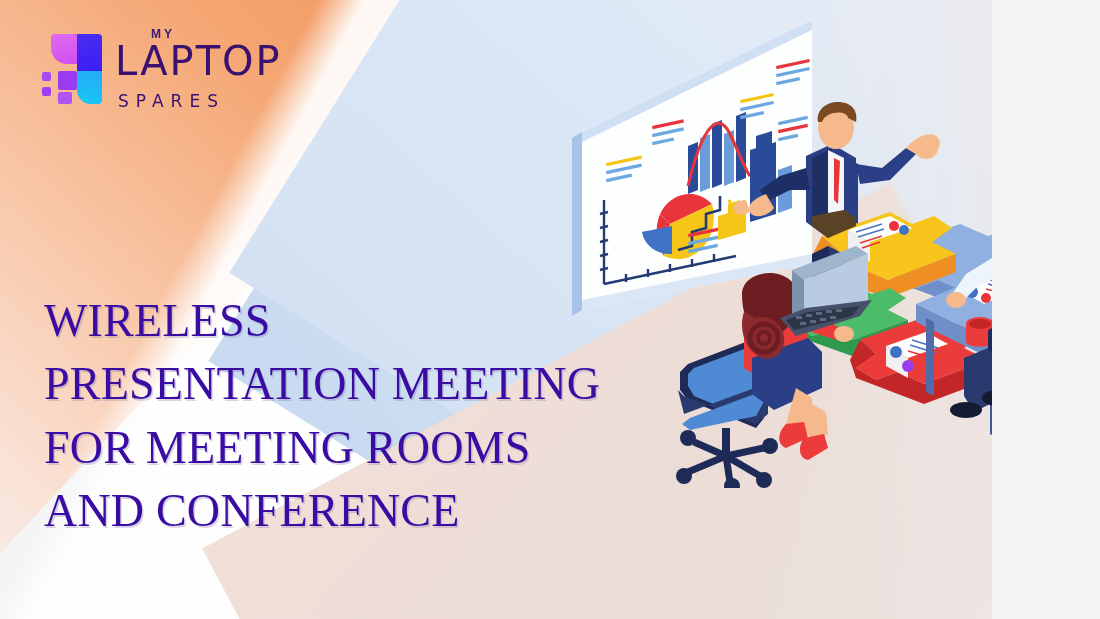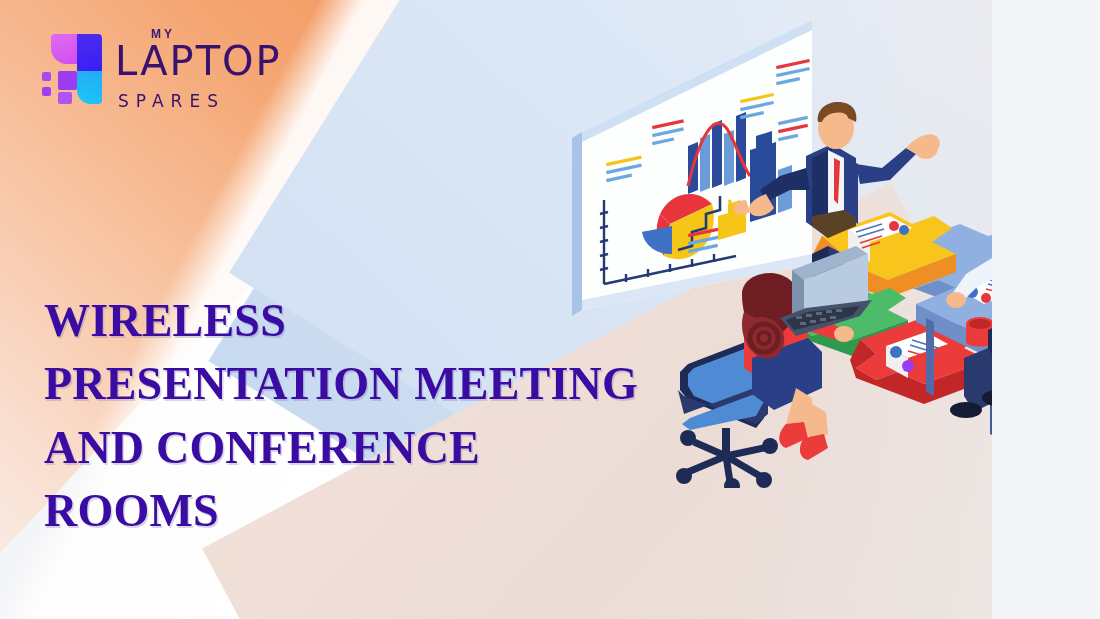--- a/index.html
+++ b/index.html
@@ -67,21 +67,21 @@
   .logo-my{font-size:12px;letter-spacing:3px;color:#3c1878;font-weight:600;margin-left:36px;margin-bottom:2px;}
   .logo-laptop{font-size:40px;letter-spacing:2px;color:#3a1070;font-weight:500;
                font-family:"DejaVu Sans", sans-serif;line-height:.95;}
   .logo-spares{font-size:17px;letter-spacing:7px;color:#3a1070;font-weight:500;
                font-family:"DejaVu Sans", sans-serif;margin-left:3px;margin-top:13px;}
 
   
   .headline{
     position:absolute;left:44px;top:258px;width:620px;
     font-family:"Liberation Serif", serif;
-    font-weight:bold;font-size:46px;line-height:1.38;
+    font-weight:normal;font-size:46px;line-height:1.38;
     color:#3a0ca3;letter-spacing:.2px;
     text-shadow:1.5px 1.5px 0 rgba(120,110,160,.28);
   }
   .headline .ln{display:block;white-space:nowrap;}
 
   
   .art{position:absolute;left:560px;top:18px;width:540px;height:470px;}
   .art svg{display:block;width:100%;height:100%;}
 </style>
 </head>
@@ -110,22 +110,22 @@
     <div class="logo-text">
       <span class="logo-my">MY</span>
       <span class="logo-laptop">LAPTOP</span>
       <span class="logo-spares">SPARES</span>
     </div>
   </div>
 
   <h1 class="headline">
     <span class="ln">WIRELESS</span>
     <span class="ln">PRESENTATION MEETING</span>
+    <span class="ln">FOR MEETING ROOMS</span>
     <span class="ln">AND CONFERENCE</span>
-    <span class="ln">ROOMS</span>
   </h1>
 
   <div class="art">
     <svg viewBox="0 0 540 470" xmlns="http://www.w3.org/2000/svg">
       <defs>
         <clipPath id="boardClip">
           <polygon points="18,118 232,2 252,12 252,250 36,300 18,288"></polygon>
         </clipPath>
       </defs>
 

